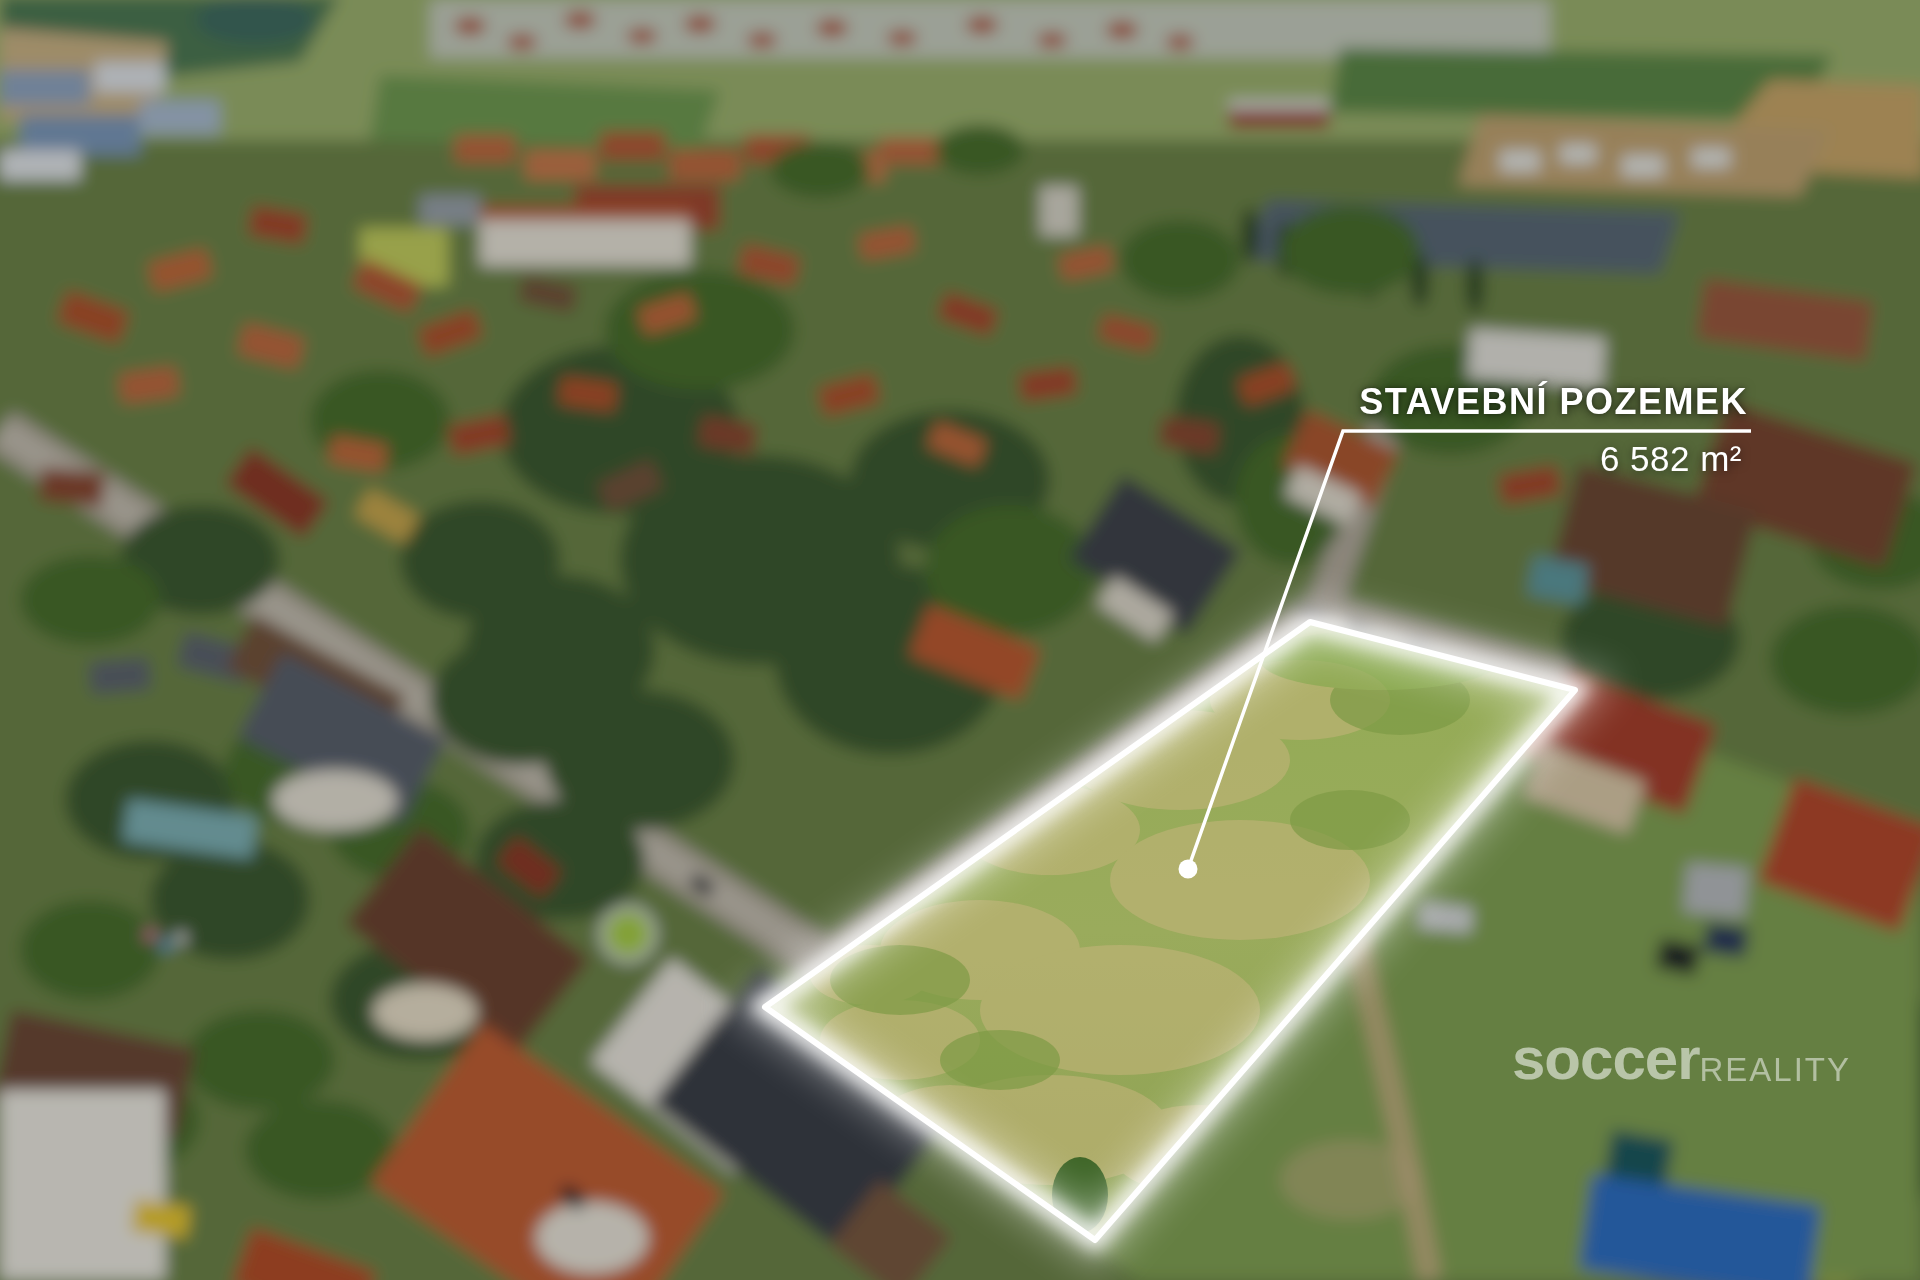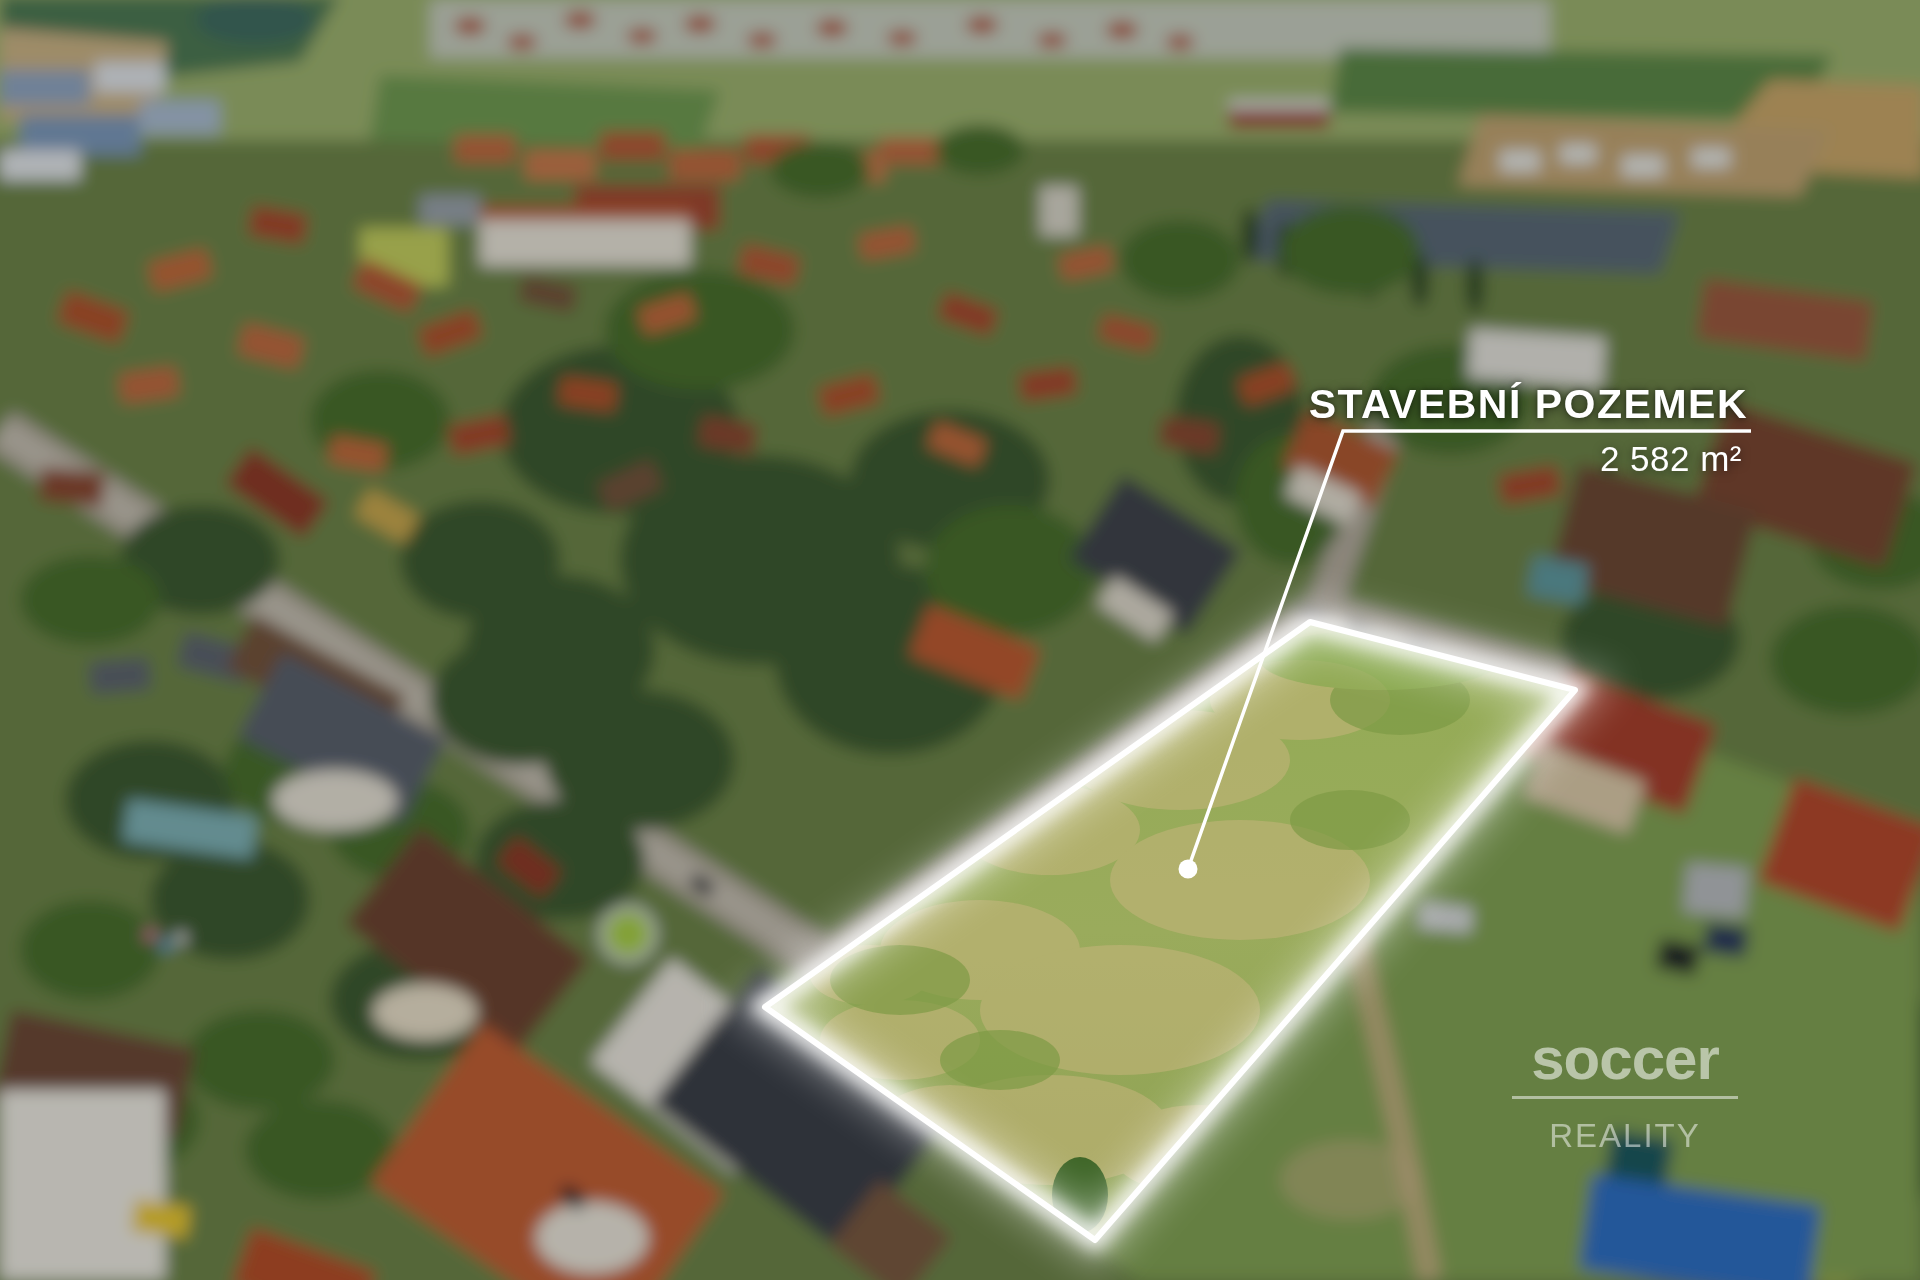--- a/index.html
+++ b/index.html
@@ -1,25 +1,25 @@
 <!DOCTYPE html>
 <html><head>
 <meta charset="utf-8">
 <style>
   html,body{margin:0;padding:0;background:#222;}
   .stage{position:relative;width:1920px;height:1280px;overflow:hidden;
          font-family:"Liberation Sans","DejaVu Sans",sans-serif;background:#6d8549;}
   .stage svg{position:absolute;inset:0;display:block;}
   .overlay-text{position:absolute;color:#fff;white-space:nowrap;}
-  .plot-title{right:172px;top:384px;font-size:41px;font-weight:700;letter-spacing:1.5px;
+  .plot-title{right:172px;top:384px;font-size:36px;font-weight:700;letter-spacing:1.5px;
               line-height:1;text-shadow:0 2px 12px rgba(0,0,0,.55),0 0 4px rgba(0,0,0,.35);}
   .plot-area{right:178px;top:441px;font-size:35px;font-weight:400;letter-spacing:.5px;
              line-height:1;text-shadow:0 2px 10px rgba(0,0,0,.5);}
   .watermark{position:absolute;right:182px;top:1030px;width:226px;display:flex;
-             flex-direction:column;align-items:center;}
+             flex-direction:row;align-items:center;}
   .wm-brand{font-size:60px;font-weight:700;line-height:58px;letter-spacing:-1px;
             color:rgba(255,255,255,.55);}
   .wm-divider{width:100%;height:3px;background:rgba(255,255,255,.5);margin-top:8px;}
   .wm-subtitle{margin-top:20px;font-size:33px;font-weight:400;letter-spacing:2px;
                color:rgba(255,255,255,.5);line-height:1;}
 </style>
 </head>
 <body>
 
 <div class="stage">
@@ -290,21 +290,21 @@
 
   <polygon points="765,1007 1310,622 1575,690 1095,1240" fill="none" stroke="#ffffff" stroke-width="46" opacity=".38" filter="url(#glow2)"></polygon>
   <polygon points="765,1007 1310,622 1575,690 1095,1240" fill="none" stroke="#ffffff" stroke-width="20" opacity=".9" filter="url(#glow1)"></polygon>
   <polygon points="765,1007 1310,622 1575,690 1095,1240" fill="none" stroke="#ffffff" stroke-width="6" stroke-linejoin="round"></polygon>
 
   <polyline points="1751,431 1343,431 1188,869" fill="none" stroke="#ffffff" stroke-width="3.5" stroke-linejoin="miter"></polyline>
   <circle cx="1188" cy="869" r="9.5" fill="#ffffff"></circle>
 </svg>
 
 <div class="overlay-text plot-title">STAVEBNÍ POZEMEK</div>
-<div class="overlay-text plot-area">2 582 m²</div>
+<div class="overlay-text plot-area">6 582 m²</div>
 
 <div class="watermark">
   <div class="wm-brand">soccer</div>
   <div class="wm-divider"></div>
   <div class="wm-subtitle">REALITY</div>
 </div>
 
 </div>
 
 </body></html>

